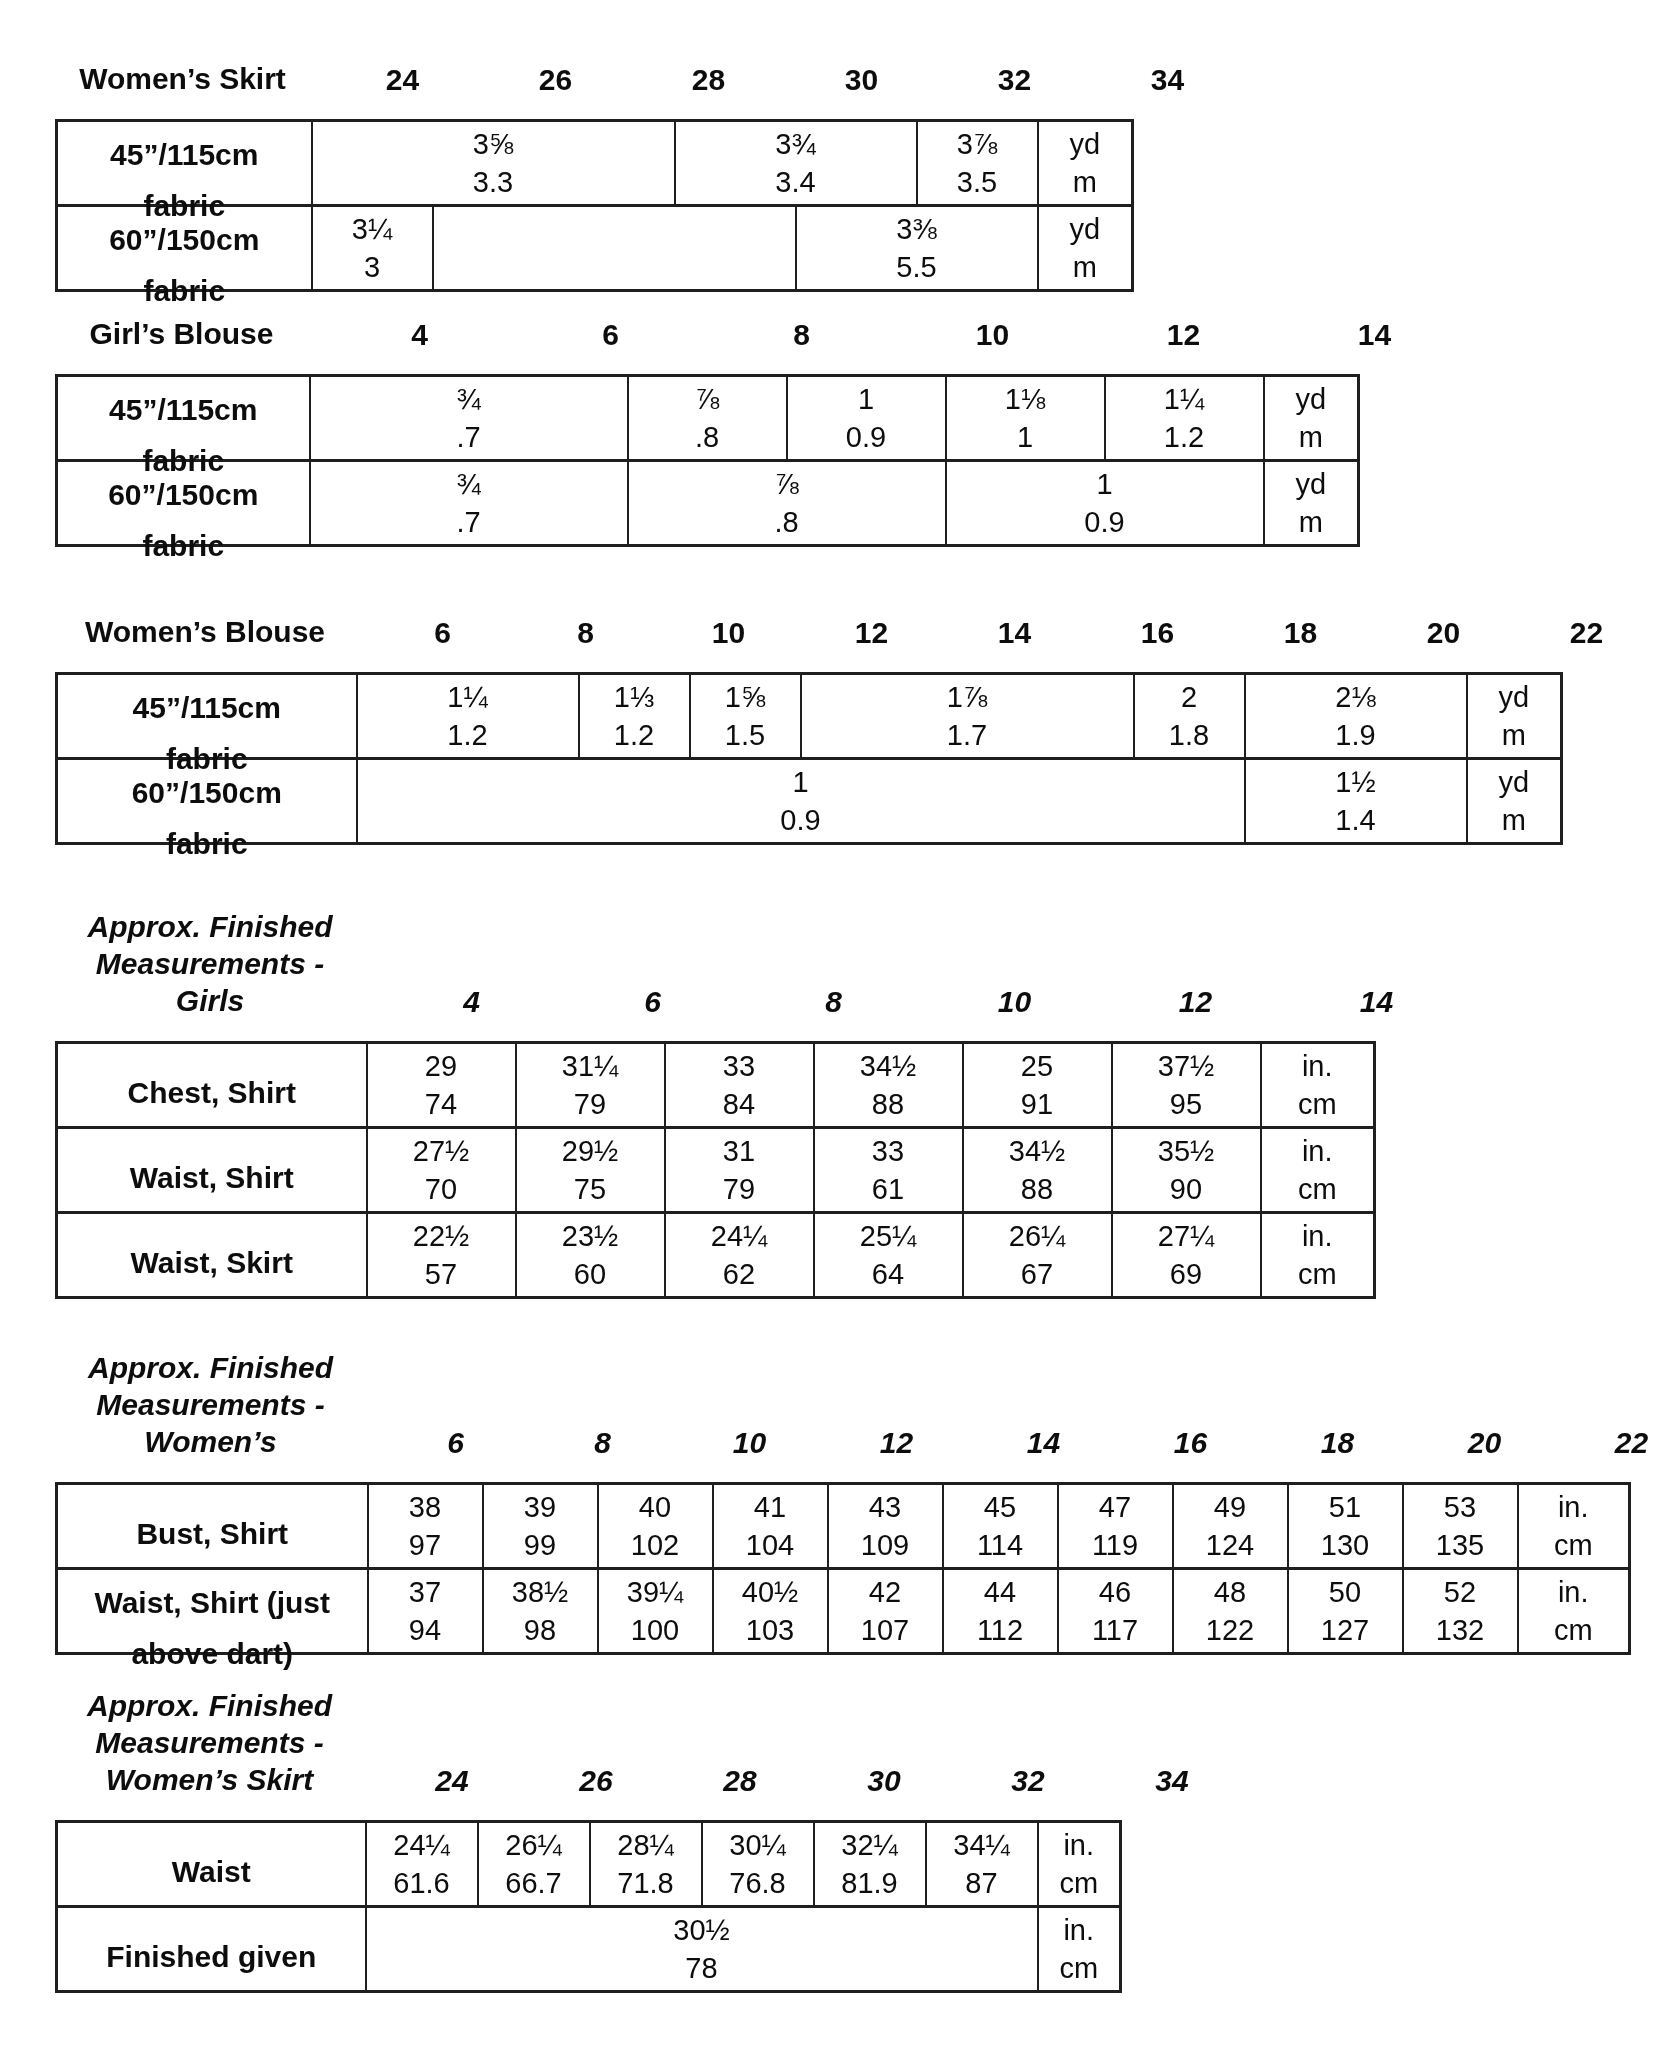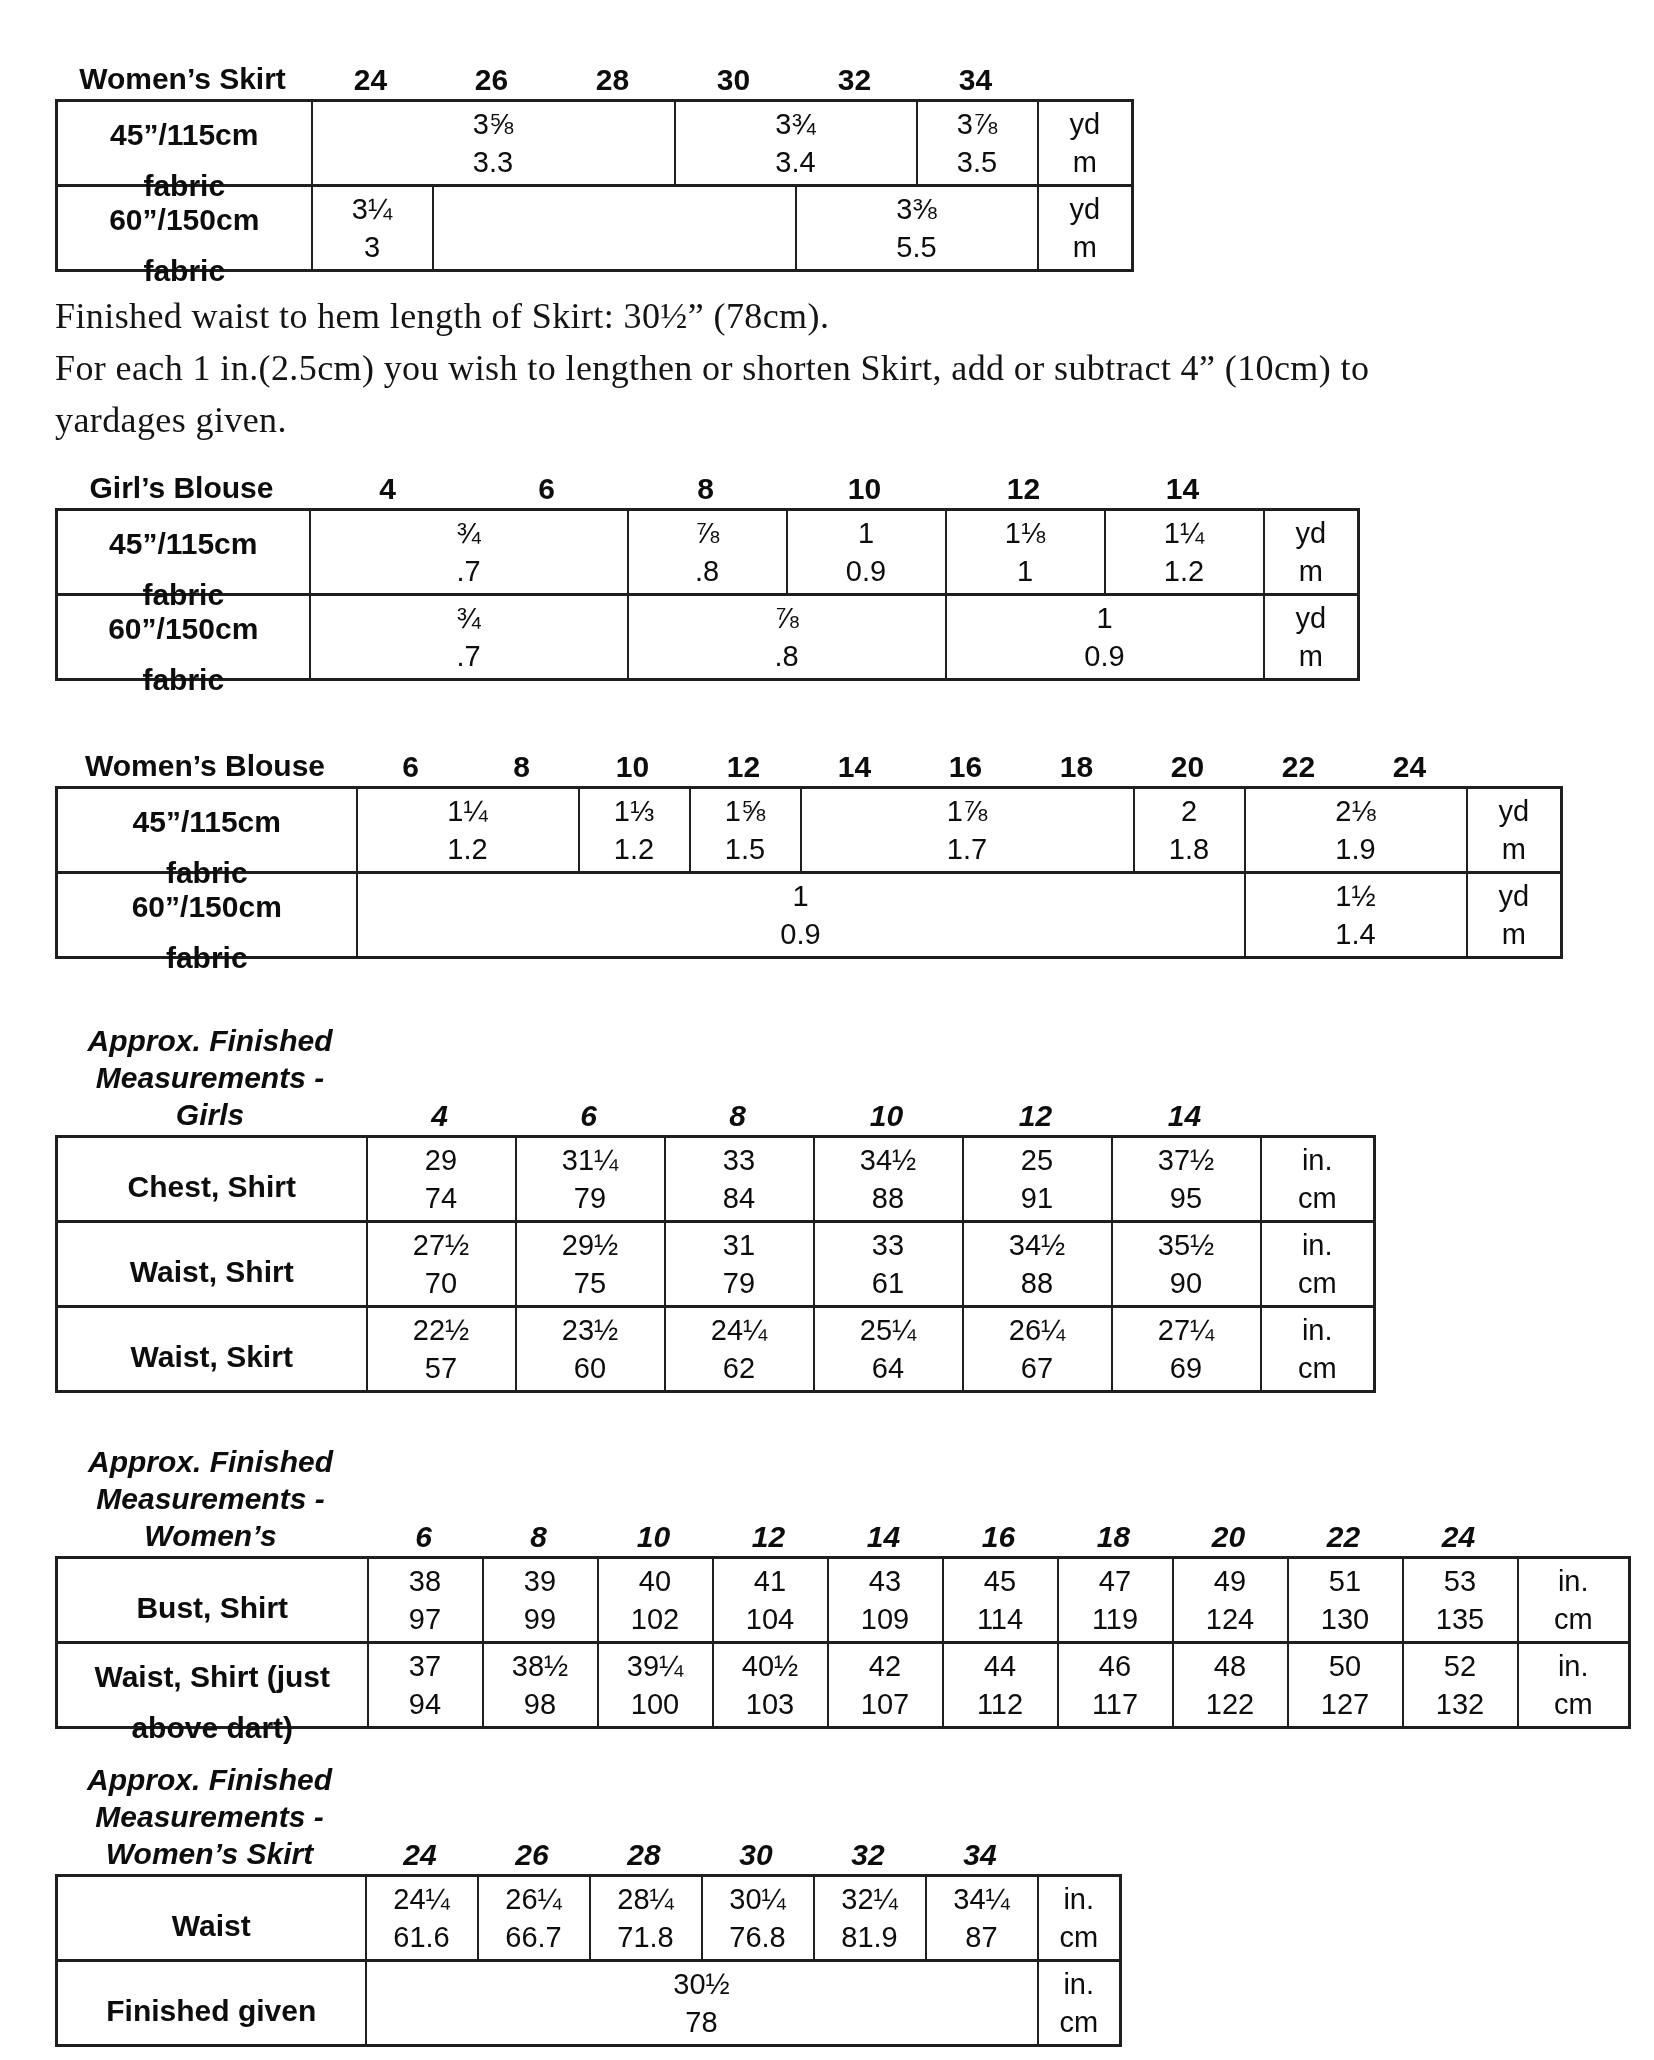--- a/index.html
+++ b/index.html
@@ -3,21 +3,21 @@
 <meta charset="utf-8">
 <style>
   html, body { margin:0; padding:0; background:#ffffff; }
   .page {
     width:1654px; height:2060px; box-sizing:border-box;
     background:#ffffff; color:#0d0d0d;
     font-family:"Liberation Sans","DejaVu Sans",sans-serif;
     padding:57px 0 0 55px; overflow:hidden; position:relative;
   }
   
-  .tbl-head { display:grid; align-items:end; padding-bottom:2px; }
+  .tbl-head { display:grid; align-items:end; padding-bottom:22px;gap:32px; }
   .tbl-head.single { height:40px; }
   .tbl-head.triple { height:117px;font-style:italic; }
   .tbl-title { font-weight:bold; font-size:30px; line-height:37px; text-align:center; }
   .title-line { white-space:nowrap; }
   .size-head { font-weight:bold; font-size:30px; line-height:34px; text-align:center; }
   .unit-spacer { }
 
   table.data-table { border-collapse:collapse; table-layout:fixed; border:3px solid #1f1f1f; }
   table.data-table tr { height:85px; }
   table.data-table td {
@@ -130,25 +130,20 @@
               <div class="stack">
                 <div class="val">yd</div>
                 <div class="val">m</div>
               </div>
             </td>
           </tr>
         </tbody>
       </table>
     </div>
 
-  <div class="notes">
-    <p class="note">Finished waist to hem length of Skirt: 30½” (78cm).</p>
-    <p class="note">For each 1 in.(2.5cm) you wish to lengthen or shorten Skirt, add or subtract 4” (10cm) to</p>
-    <p class="note">yardages given.</p>
-  </div>
 
   <div id="host-t2" class="tbl-block">
       <div class="tbl-head single" style="grid-template-columns: 253px repeat(6, 159px) 95px;">
         <div class="tbl-title">
           <div class="title-line">Girl’s Blouse</div>
         </div>
         <div class="size-head">4</div>
         <div class="size-head">6</div>
         <div class="size-head">8</div>
         <div class="size-head">10</div>

